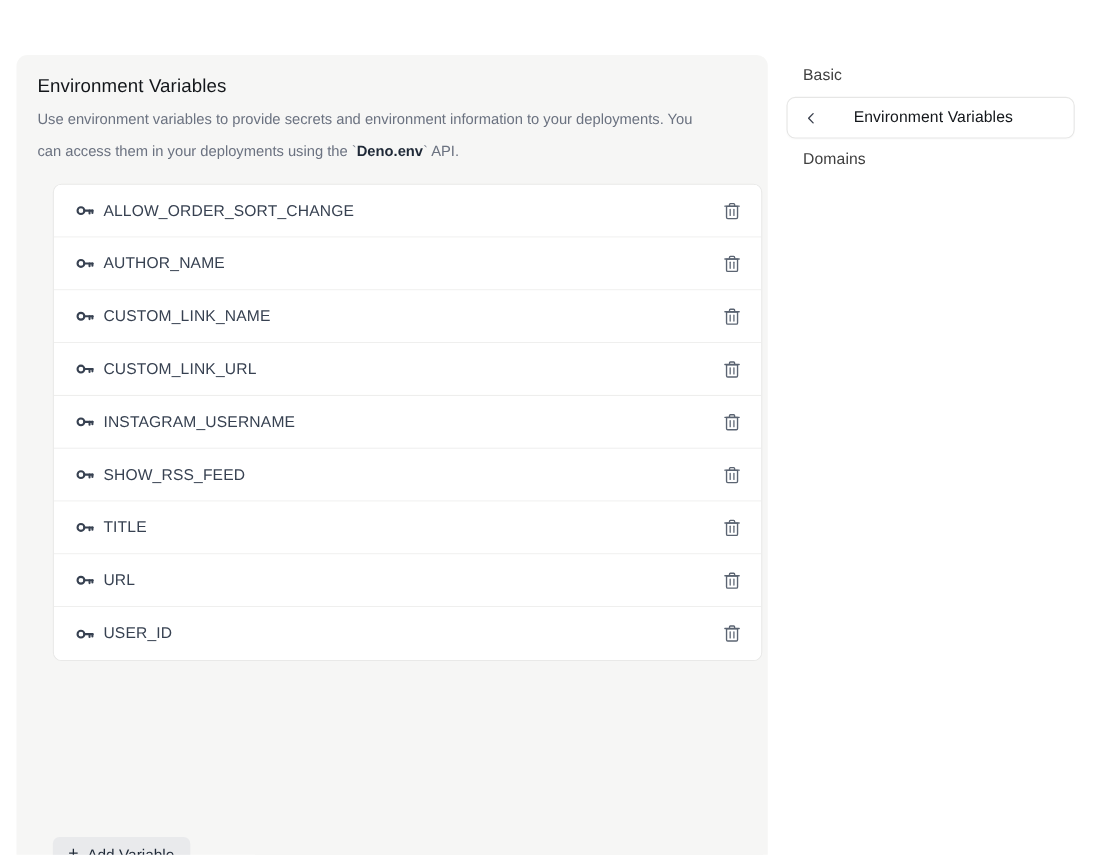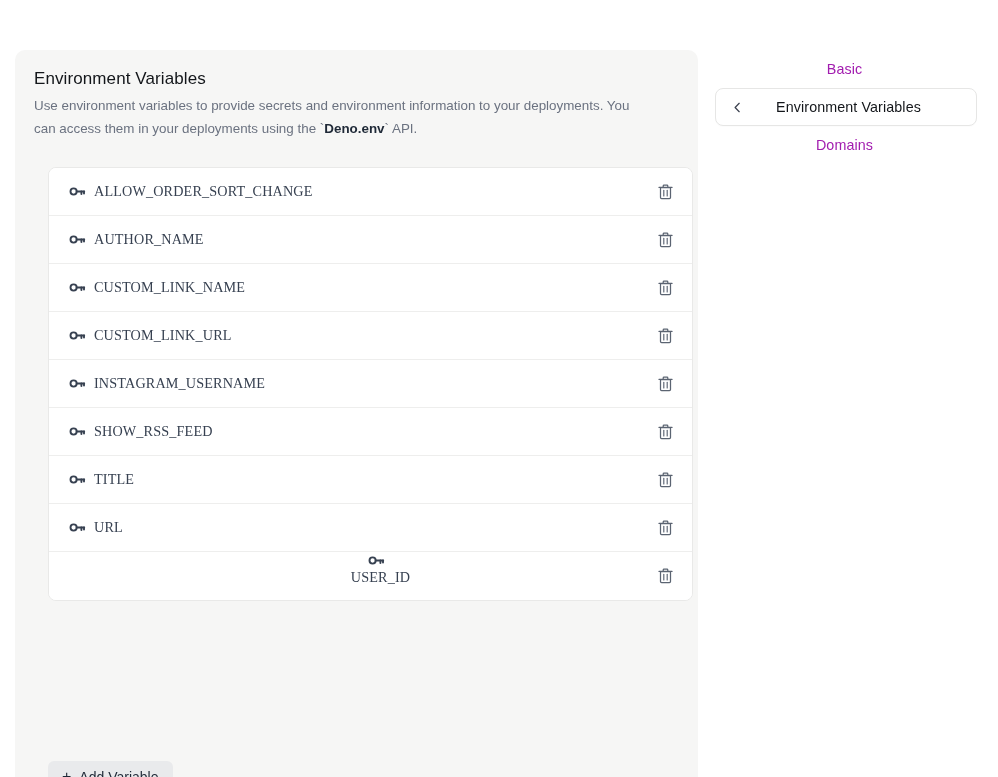--- a/index.html
+++ b/index.html
@@ -39,21 +39,21 @@
     font-size: 17px;
     line-height: 22px;
     color: #13161a;
     font-weight: 400;
     letter-spacing: 0.1px;
     margin: 0 0 4px 0;
   }
 
   .card-desc {
     font-size: 13.4px;
-    line-height: 23px;
+    line-height: 29px;
     color: #6b7280;
     font-weight: 400;
     max-width: 600px;
     margin: 0;
   }
   .card-desc .code {
     color: #1f2937;
     font-weight: 600;
   }
 
@@ -70,23 +70,22 @@
   }
 
   .var-row {
     position: relative;
     height: 48px;
     display: flex;
     align-items: center;
     padding: 0 0 0 20px;
     border-bottom: 1px solid #eeeeed;
     background: #ffffff;
-    font-family: Liberation Serif, serif;
-  }
-  .var-row:last-child { border-bottom: none; flex-direction: column; }
+  }
+  .var-row:last-child { border-bottom: none; }
 
   .key-icon {
     flex: 0 0 auto;
     width: 17px;
     height: 17px;
     margin-right: 8px;
     display: flex;
     align-items: center;
     justify-content: center;
   }
@@ -150,24 +149,24 @@
     width: 262px;
     display: flex;
     flex-direction: column;
     align-items: stretch;
   }
 
   .nav-item {
     height: 38px;
     display: flex;
     align-items: center;
-    justify-content: center;
+    justify-content: flex-start;
     padding: 0 17px 0 14px;
     font-size: 14.3px;
-    color: #a21caf;
+    color: #404040;
     letter-spacing: 0.1px;
     border: 1px solid transparent;
     border-radius: 8px;
     background: transparent;
     cursor: pointer;
     white-space: nowrap;
     font-family: "Liberation Sans", sans-serif;
     text-align: right;
   }
 

